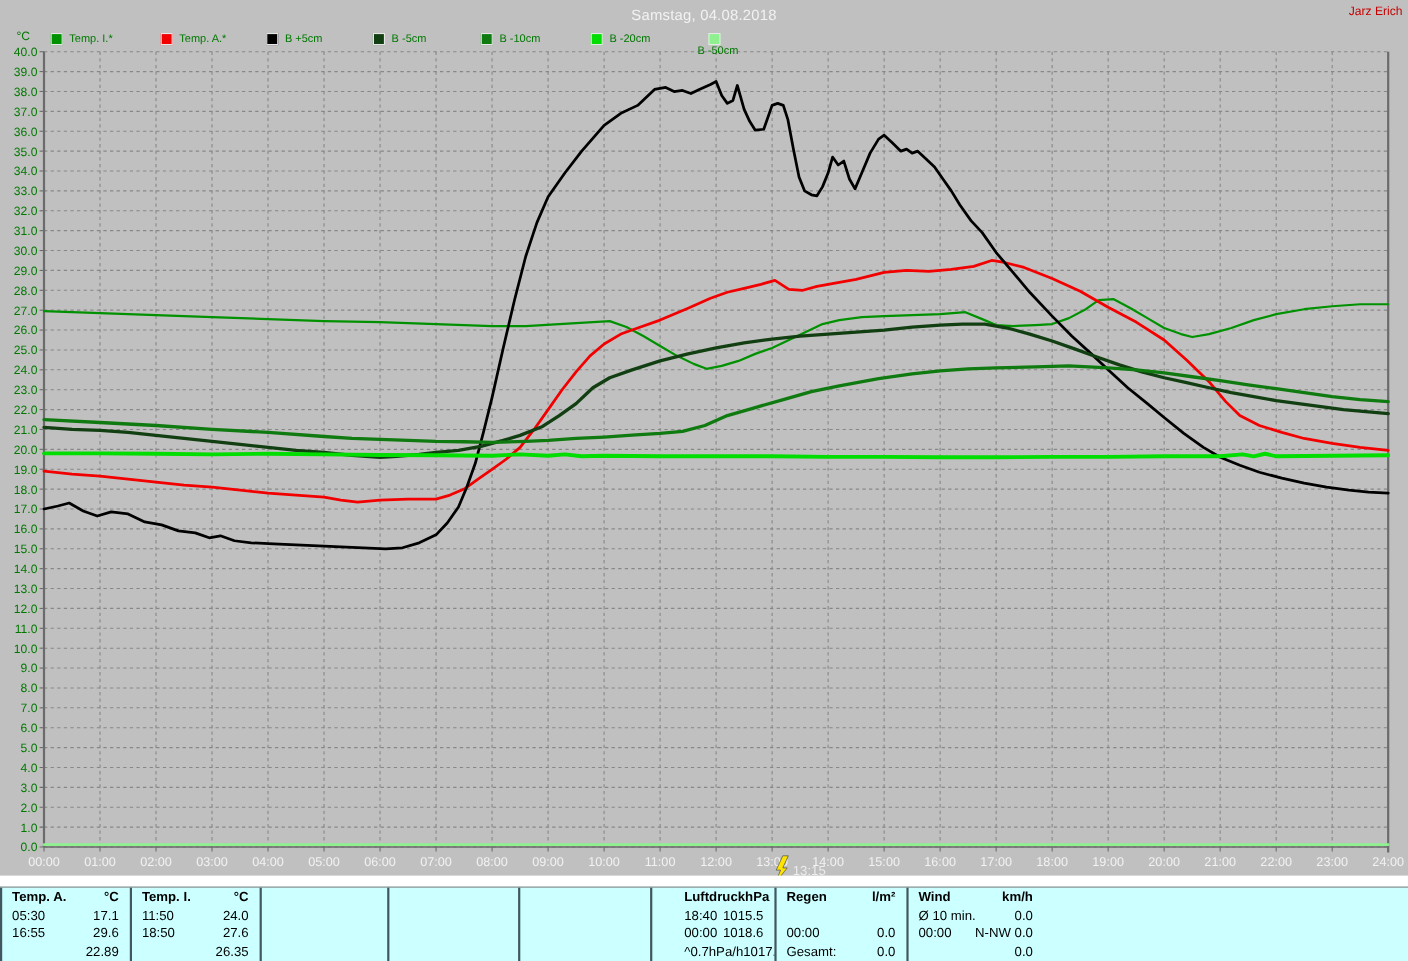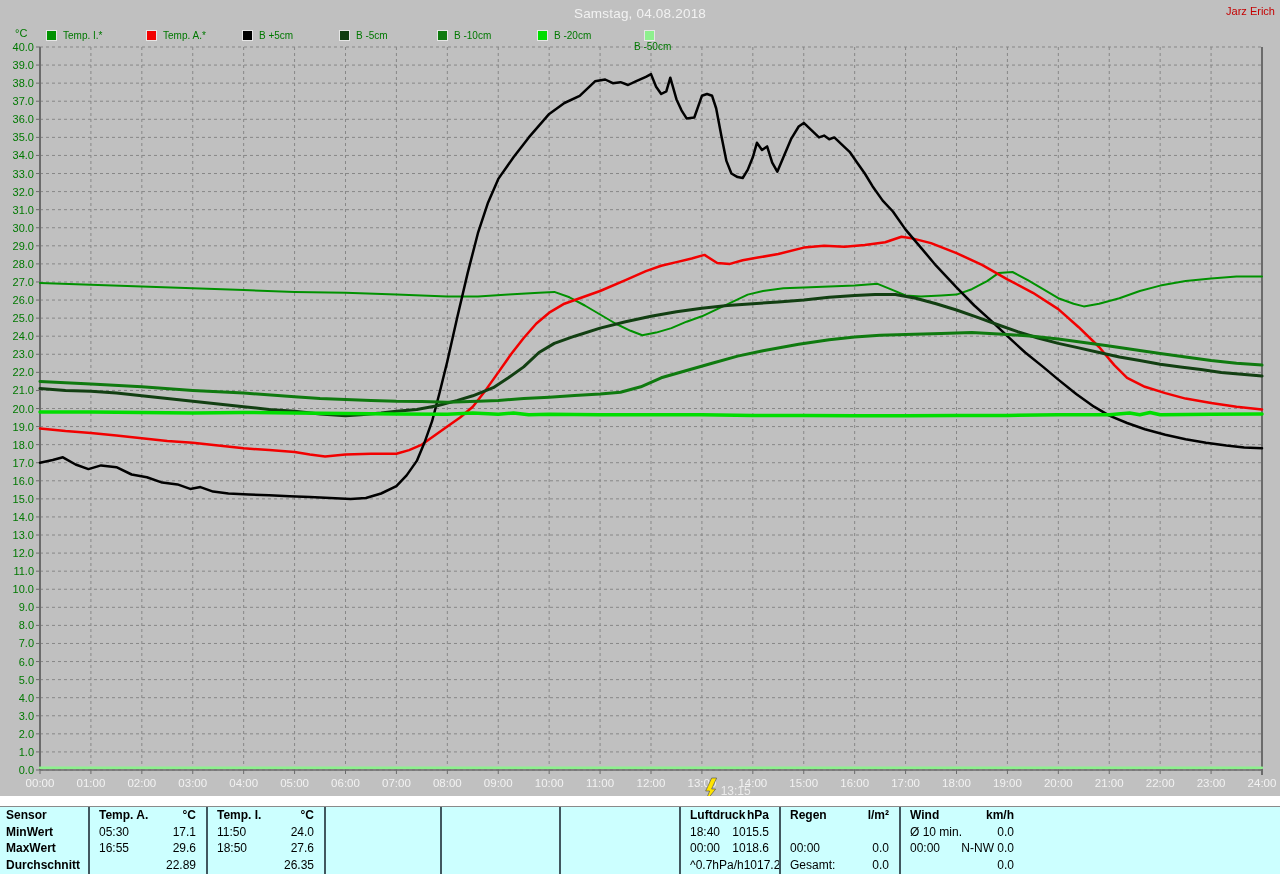--- a/index.html
+++ b/index.html
@@ -282,34 +282,20 @@
         <span class="lg-label">B -20cm</span>
       </div>
       <div class="lg-item" style="left: 634px; flex-direction: column;">
         <span class="sq" style="background: rgb(142, 240, 142);"></span>
         <span class="lg-label">B -50cm</span>
       </div>
     </div>
 
   <div class="gap"></div>
   <div id="footer">
-      <div class="fcol" style="width: 88px;">
-        <div class="frow single">
-          <span class="bold">Sensor</span>
-        </div>
-        <div class="frow single">
-          <span class="bold">MinWert</span>
-        </div>
-        <div class="frow single">
-          <span class="bold">MaxWert</span>
-        </div>
-        <div class="frow single">
-          <span class="bold">Durchschnitt</span>
-        </div>
-      </div>
       <div class="fcol bordered" style="width: 118px;">
         <div class="frow">
           <span class="bold l">Temp. A.</span>
           <span class="bold r">°C</span>
         </div>
         <div class="frow">
           <span class="l">05:30</span>
           <span class="r">17.1</span>
         </div>
         <div class="frow">
@@ -386,21 +372,21 @@
         </div>
         <div class="frow">
           <span class="l"></span>
           <span class="r"></span>
         </div>
         <div class="frow">
           <span class="l"></span>
           <span class="r"></span>
         </div>
       </div>
-      <div class="fcol bordered" style="width: 100px;">
+      <div class="fcol bordered" style="width: 113px; padding-left: 20px;">
         <div class="frow">
           <span class="bold l">Luftdruck</span>
           <span class="bold r">hPa</span>
         </div>
         <div class="frow">
           <span class="l">18:40</span>
           <span class="r">1015.5</span>
         </div>
         <div class="frow">
           <span class="l">00:00</span>

